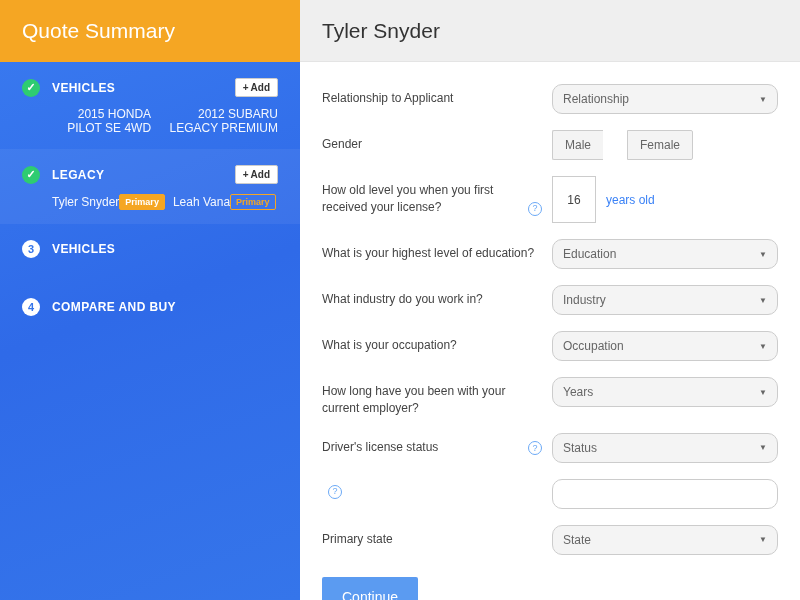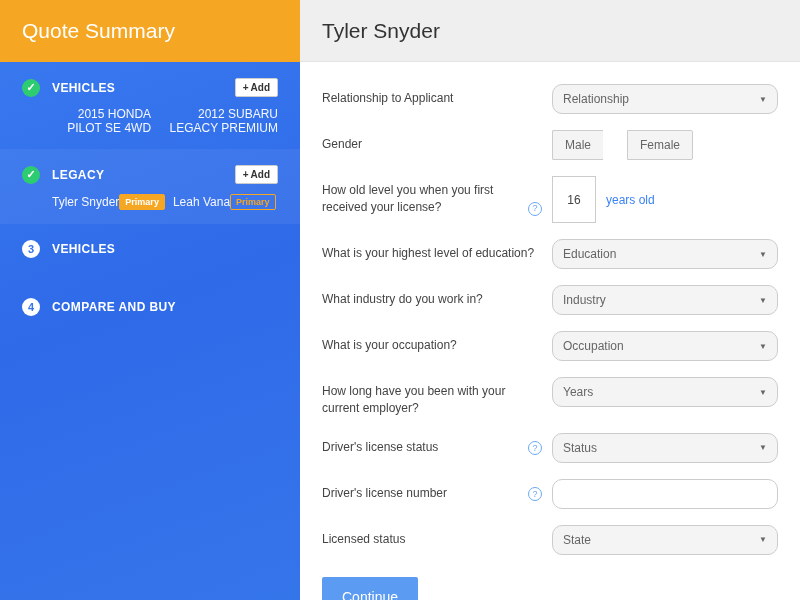--- a/index.html
+++ b/index.html
@@ -212,31 +212,30 @@
       <div class="form-control">
         <div class="select">
             <span>Status</span>
             <span class="caret">▼</span>
           </div>
       </div>
     </div>
 
     <div class="form-row">
       <div class="form-label">
-          <span>Driver's license number</span>
           <span class="help-icon">?</span>
         </div>
       <div class="form-control">
         <input class="text-input" style="">
       </div>
     </div>
 
     <div class="form-row">
       <div class="form-label">
-          <span>Licensed status</span>
+          <span>Primary state</span>
         </div>
       <div class="form-control">
         <div class="select">
             <span>State</span>
             <span class="caret">▼</span>
           </div>
       </div>
     </div>
 
     <button class="continue-btn">Continue</button>

